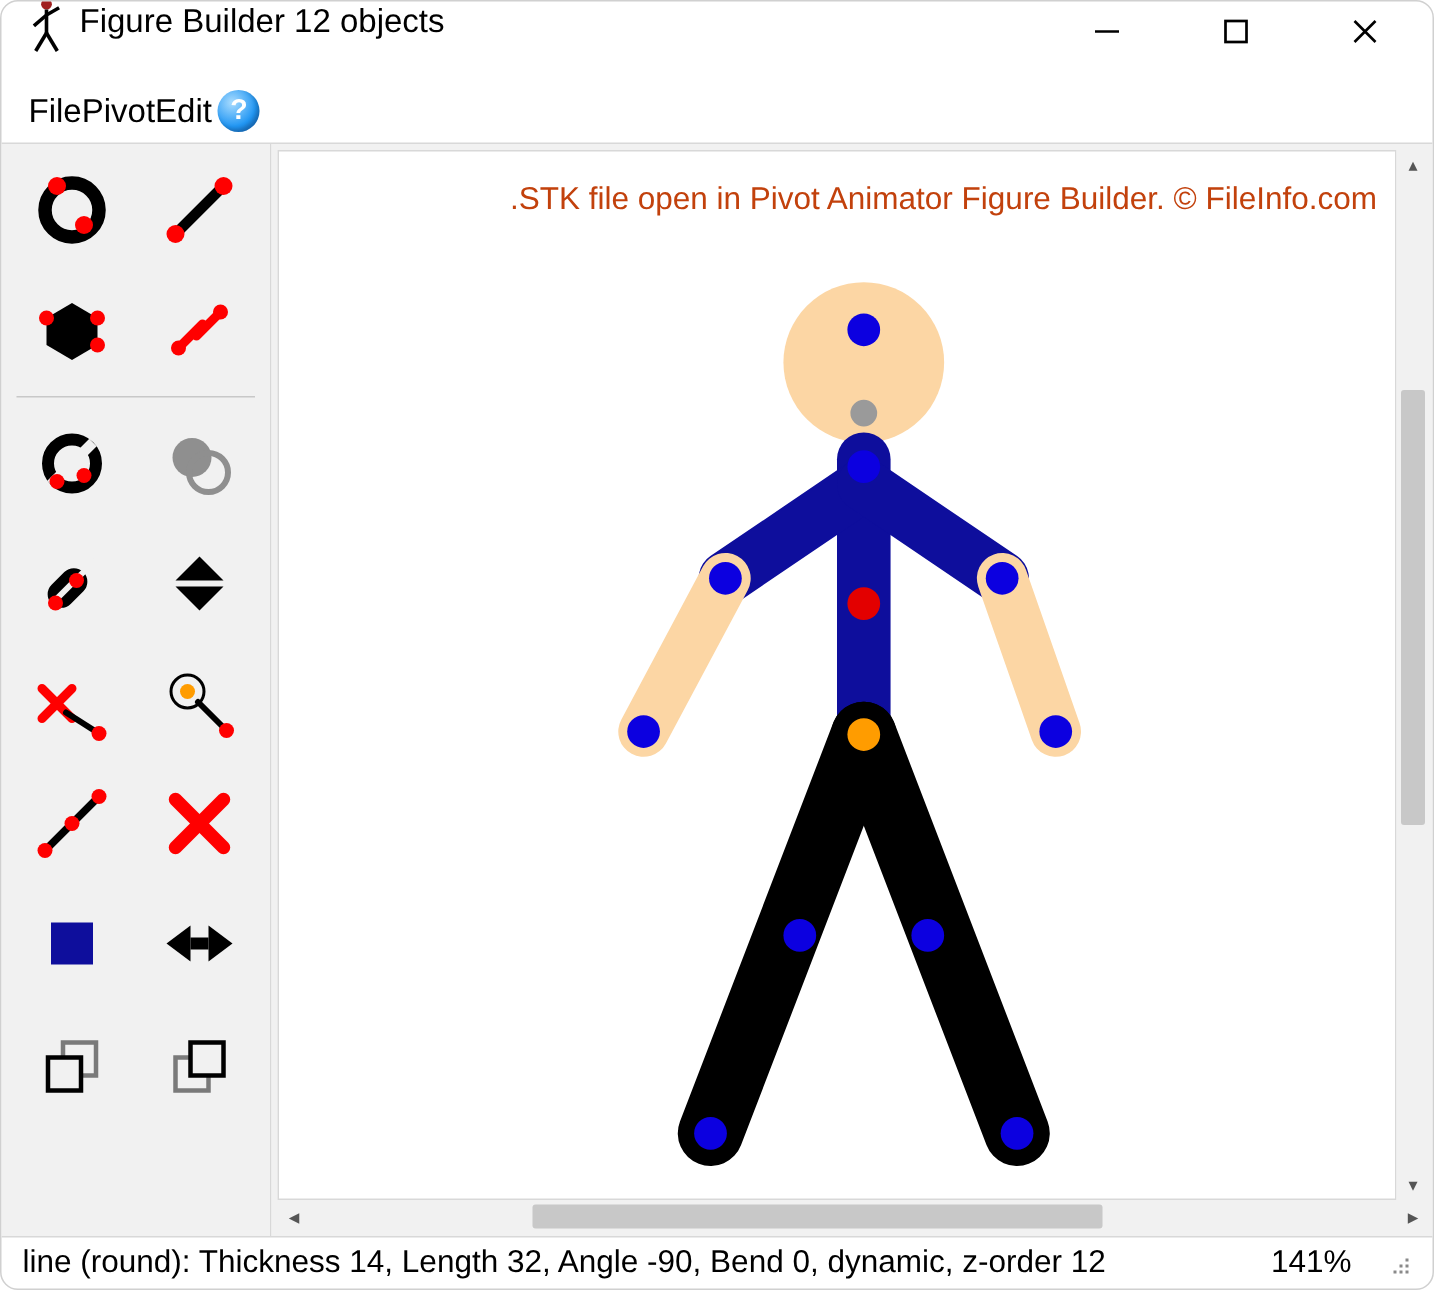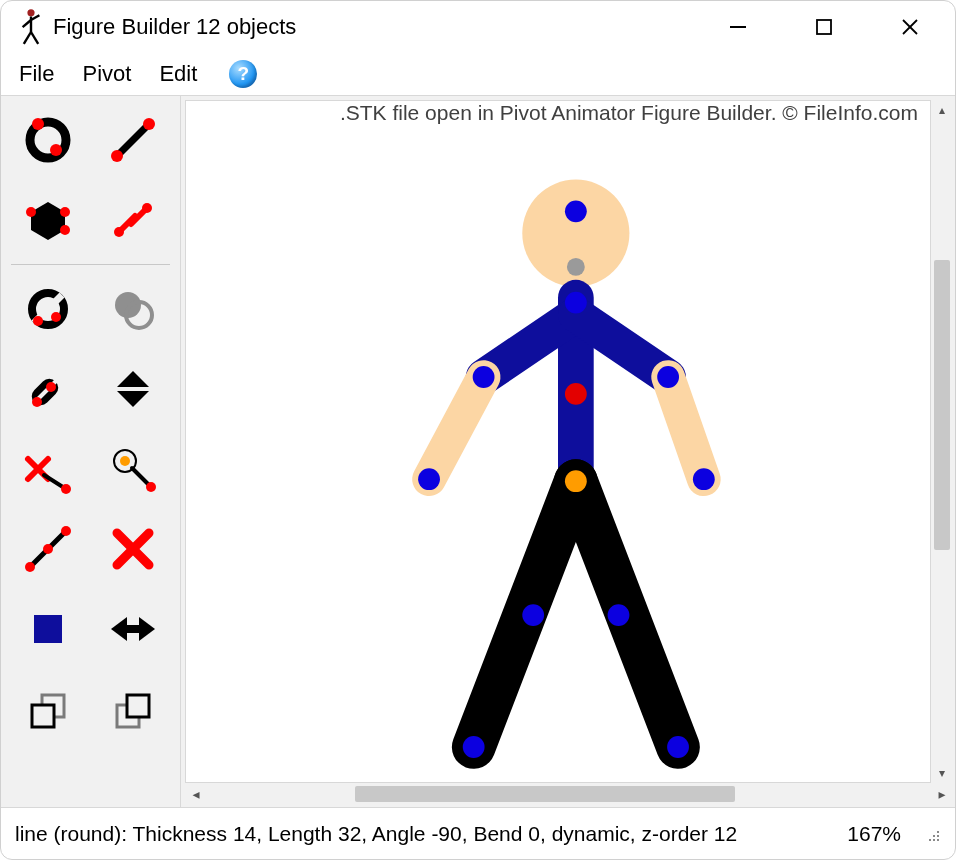--- a/index.html
+++ b/index.html
@@ -12,21 +12,21 @@
     overflow: hidden;
     border: 1px solid #d0d0d0;
     border-radius: 12px;
     display: flex;
     flex-direction: column;
   }
   
   .titlebar {
     height: 52px;
     display: flex;
-    align-items: center;
+    align-items: flex-start;
     padding: 0 8px 0 18px;
   }
   .titlebar .app-icon {
     width: 24px; height: 32px;
     display: flex; align-items: center; justify-content: center;
     margin-right: 10px;
   }
   .titlebar .title-text {
     font-size: 22px;
     color: #000;
@@ -39,21 +39,20 @@
   }
   .win-btn {
     width: 46px; height: 40px;
     display: flex; align-items: center; justify-content: center;
   }
   
   .menubar {
     height: 42px;
     display: flex;
     align-items: center;
-    gap: 28px;
     padding: 0 18px;
     font-size: 22px;
   }
   .menu-item { color: #000; }
   .help-icon {
     width: 28px; height: 28px;
     border-radius: 50%;
     background: radial-gradient(circle at 35% 30%, #a9dcff, #2196f3 60%, #1565c0);
     color: #fff;
     font-weight: bold;
@@ -112,22 +111,22 @@
   .canvas {
     flex: 1;
     background: #fff;
     margin: 4px 0 0 4px;
     border: 1px solid #d8d8d8;
     position: relative;
     overflow: hidden;
   }
   .canvas .watermark {
     position: absolute;
-    top: 0; right: 12px;
-    color: #404040;
+    top: 20px; right: 12px;
+    color: #c2410c;
     font-size: 21px;
     white-space: nowrap;
   }
   .figure-svg {
     position: absolute;
     left: 0; top: 0;
     width: 100%; height: 100%;
   }
   .vscroll {
     width: 22px;
@@ -158,21 +157,21 @@
     color:#555;font-size:14px;
   }
   .hscroll .arrow-left{left:0}
   .hscroll .arrow-right{right:0}
   .hscroll .thumb{
     position:absolute;top:3px;bottom:3px;left:170px;width:380px;
     background:#c8c8c8;border-radius:2px;
   }
   
   .statusbar {
-    height: 52px;
+    height: 35px;
     border-top: 1px solid #d8d8d8;
     display: flex;
     align-items: center;
     padding: 0 14px;
     font-size: 21px;
     color: #000;
     gap: 18px;
   }
   .statusbar .zoom { margin-left: auto; padding-right:4px;}
   .resize-grip {
@@ -395,21 +394,21 @@
     <div class="hscroll">
       <div class="arrow-left">◂</div>
       <div class="thumb"></div>
       <div class="arrow-right">▸</div>
     </div>
   </div>
 </div>
 
 <div class="statusbar">
   <span>line (round): Thickness 14, Length 32, Angle -90, Bend 0, dynamic, z-order 12</span>
-  <span class="zoom">167%</span>
+  <span class="zoom">141%</span>
   <span class="resize-grip">
     <svg width="16" height="16">
         <g fill="#8a8a8a">
           <rect x="12" y="4" width="2" height="2"></rect>
           <rect x="8" y="8" width="2" height="2"></rect>
           <rect x="12" y="8" width="2" height="2"></rect>
           <rect x="4" y="12" width="2" height="2"></rect>
           <rect x="8" y="12" width="2" height="2"></rect>
           <rect x="12" y="12" width="2" height="2"></rect>
         </g>

